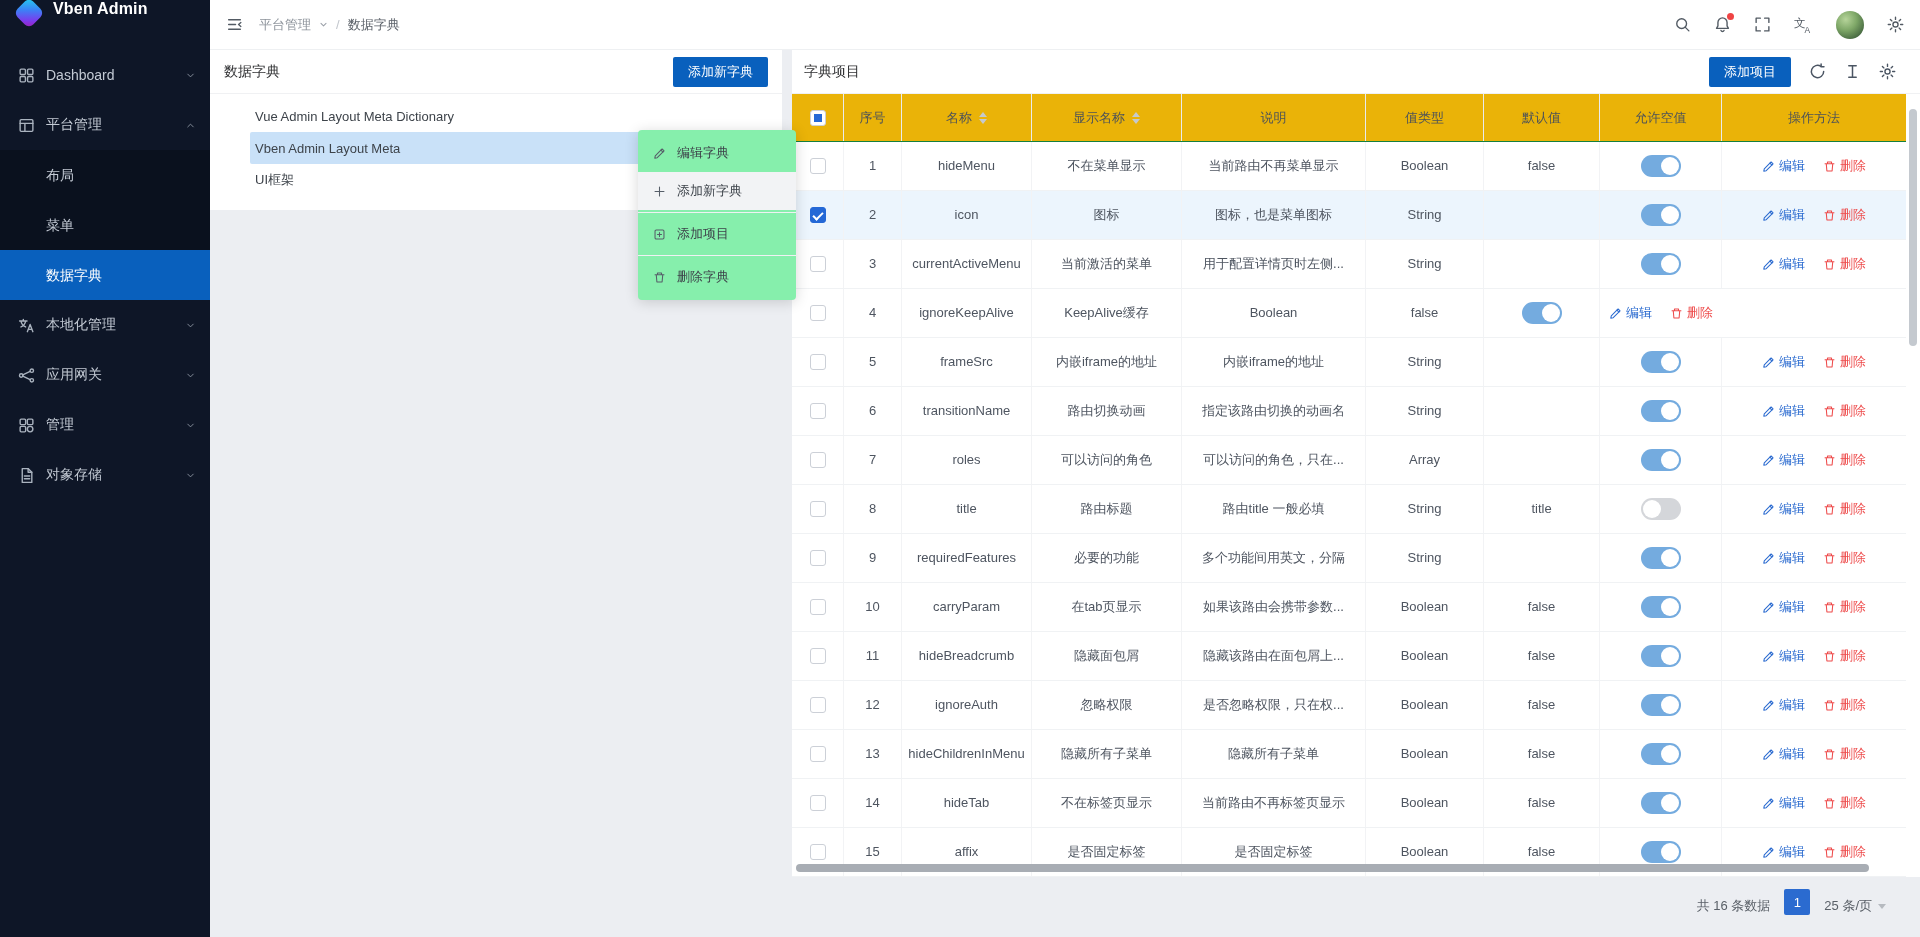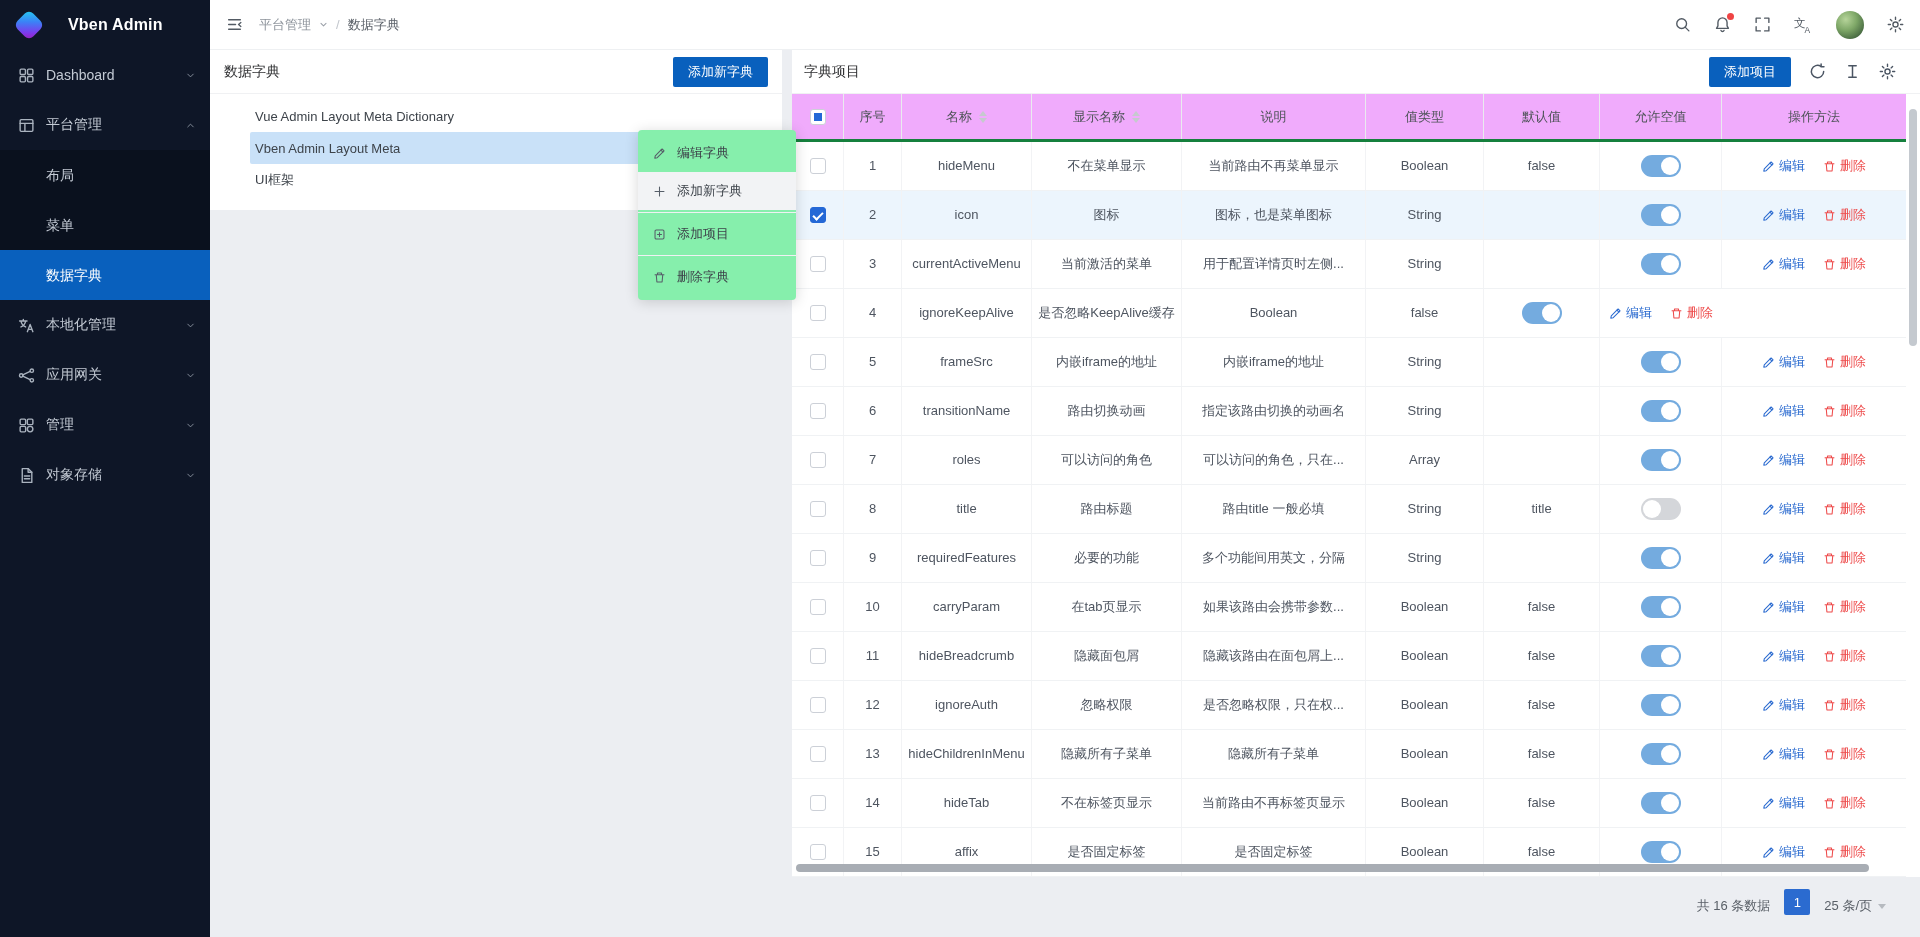--- a/index.html
+++ b/index.html
@@ -1,21 +1,21 @@
 <!DOCTYPE html>
 <html style="--primary: #0960bd; --sidebar-bg: #0e1627; --selected-item-bg: #c9e1f8; --selected-row-bg: #ecf5fd; --toggle-on: #74abdf; --toggle-off: #d4d6da; --link-blue: #2b6bd0; --danger-red: #ee4b4b;"><head>
 <meta charset="utf-8">
 <style>
   *{margin:0;padding:0;box-sizing:border-box}
   html,body{width:1920px;height:937px;overflow:hidden;font-family:"Liberation Sans","DejaVu Sans",sans-serif;background:#eceef2}
   .app{position:relative;width:1920px;height:937px;background:#eceef2;overflow:hidden}
 
   
   .sidebar{position:absolute;left:0;top:0;width:210px;height:100%;background:var(--sidebar-bg,#0e1627);z-index:10}
-  .logo{height:50px;display:flex;align-items:center;gap:26px;padding:0 16px;cursor:pointer}
+  .logo{height:50px;display:flex;gap:11px;padding:0 16px;cursor:pointer}
   .logo-mark{width:26px;height:26px;border-radius:7px;background:linear-gradient(135deg,#22d3ee 0%,#3b82f6 40%,#7c3aed 75%,#a21caf 100%);transform:rotate(45deg) scale(.85);flex:none}
   .logo-text{color:#fff;font-size:16px;font-weight:700;letter-spacing:.2px}
   .side-item{height:50px;display:flex;align-items:center;padding:0 14px 0 18px;color:#c3cad4;font-size:14px;cursor:pointer}
   .s-icon{width:17px;height:17px;margin-right:11px;display:flex;color:#aab3bf}
   .s-label{flex:1;white-space:nowrap;overflow:hidden}
   .s-chev{display:flex;color:#8d96a3}
   .s-chev.up svg{transform:rotate(180deg)}
   .side-sub{background:#0a111e}
   .side-subitem{height:50px;line-height:50px;padding-left:46px;color:#c3cad4;font-size:14px;cursor:pointer;white-space:nowrap}
   .side-subitem.active{background:var(--primary,#0960bd);color:#fff}
@@ -45,21 +45,21 @@
   .hd-tools{display:flex;align-items:center;gap:18px}
   .tool-ico{display:flex;color:#4b5563;cursor:pointer}
 
   
   .dict-list{padding-top:6px}
   .dict-item{height:32px;display:flex;align-items:center;margin:0 10px 0 40px;padding-left:5px;font-size:13px;color:#3d434a;border-radius:2px;cursor:pointer;white-space:nowrap}
   .dict-item.selected{background:var(--selected-item-bg,#c9e1f8)}
 
   
   .table{position:absolute;top:44px;left:0;right:14px;bottom:0;--cols:52px 58px 130px 150px 184px 118px 116px 122px 1fr}
-  .thead{display:grid;grid-template-columns:var(--cols);height:48px;background:#f0abfc;border-bottom:3px solid #15803d}
+  .thead{display:grid;grid-template-columns:var(--cols);height:48px;background:#eab308;border-bottom:1px solid #15803d}
   .th{display:flex;align-items:center;justify-content:center;font-size:13px;color:#4e5358;border-right:1px solid #e9ebee;gap:2px;white-space:nowrap;overflow:hidden}
   .th:last-child{border-right:none}
   .trow{display:grid;grid-template-columns:var(--cols);height:49px;border-bottom:1px solid #f0f2f4;background:#fff}
   .trow.selected{background:var(--selected-row-bg,#ecf5fd)}
   .trow.selected .td{background:transparent}
   .td{line-height:48px;text-align:center;font-size:13px;color:#4e5560;border-right:1px solid #f2f3f5;overflow:hidden;white-space:nowrap;text-overflow:ellipsis;padding:0 6px}
   .td:last-child{border-right:none}
   .td.flex{display:flex;align-items:center;justify-content:center;line-height:normal;padding:0}
   .sorter{display:inline-flex;flex-direction:column;gap:2px;margin-left:5px;cursor:pointer}
   .sorter i{width:0;height:0;border-left:4px solid transparent;border-right:4px solid transparent}
@@ -404,21 +404,21 @@
                     </svg>
                   </span>删除</span>
     </div>
   </div>
             <div class="trow">
     <div class="td flex">
                 <span class="cb"></span>
               </div>
     <div class="td">4</div>
     <div class="td">ignoreKeepAlive</div>
-    <div class="td">是否忽略KeepAlive缓存</div>
+    <div class="td">KeepAlive缓存</div>
     <div class="td">Boolean</div>
     <div class="td">false</div>
     <div class="td flex">
                 <span class="switch on"></span>
               </div>
     <div class="td flex">
       <span class="op edit"><span class="o-icon">
                     <svg width="13" height="13" viewBox="0 0 16 16" fill="none" stroke="currentColor" stroke-width="1.3" stroke-linecap="round" stroke-linejoin="round">
                       <path d="M11.2 2.4l2.4 2.4L5.2 13.2l-3 .6.6-3z"></path>
                       <path d="M9.8 3.8l2.4 2.4"></path>

